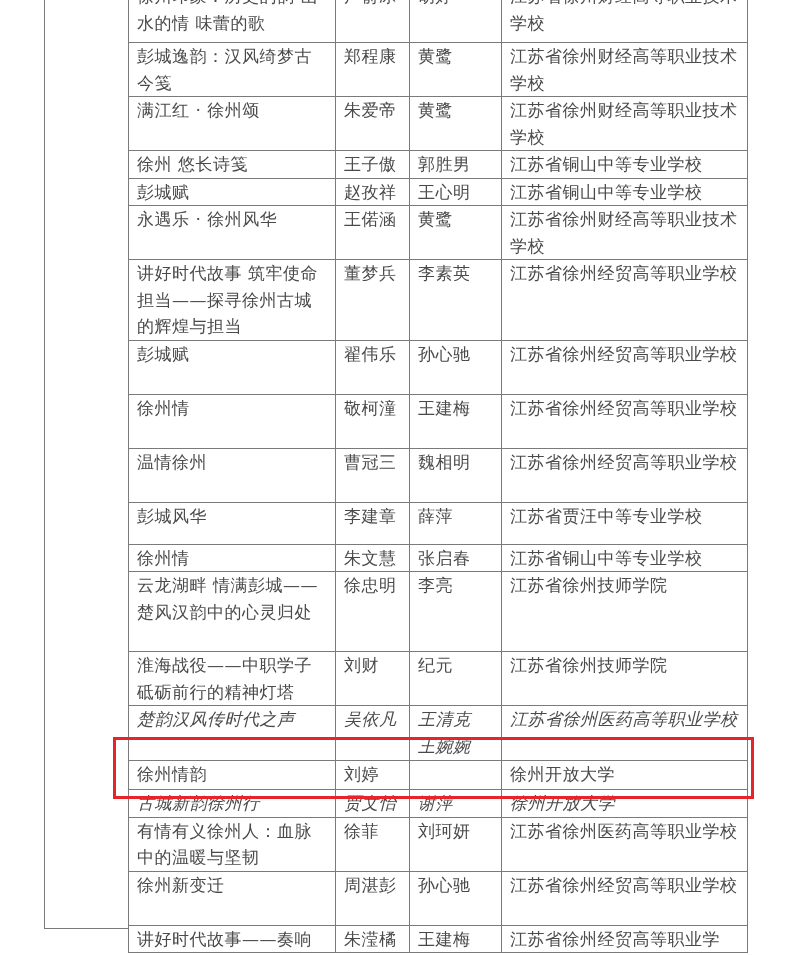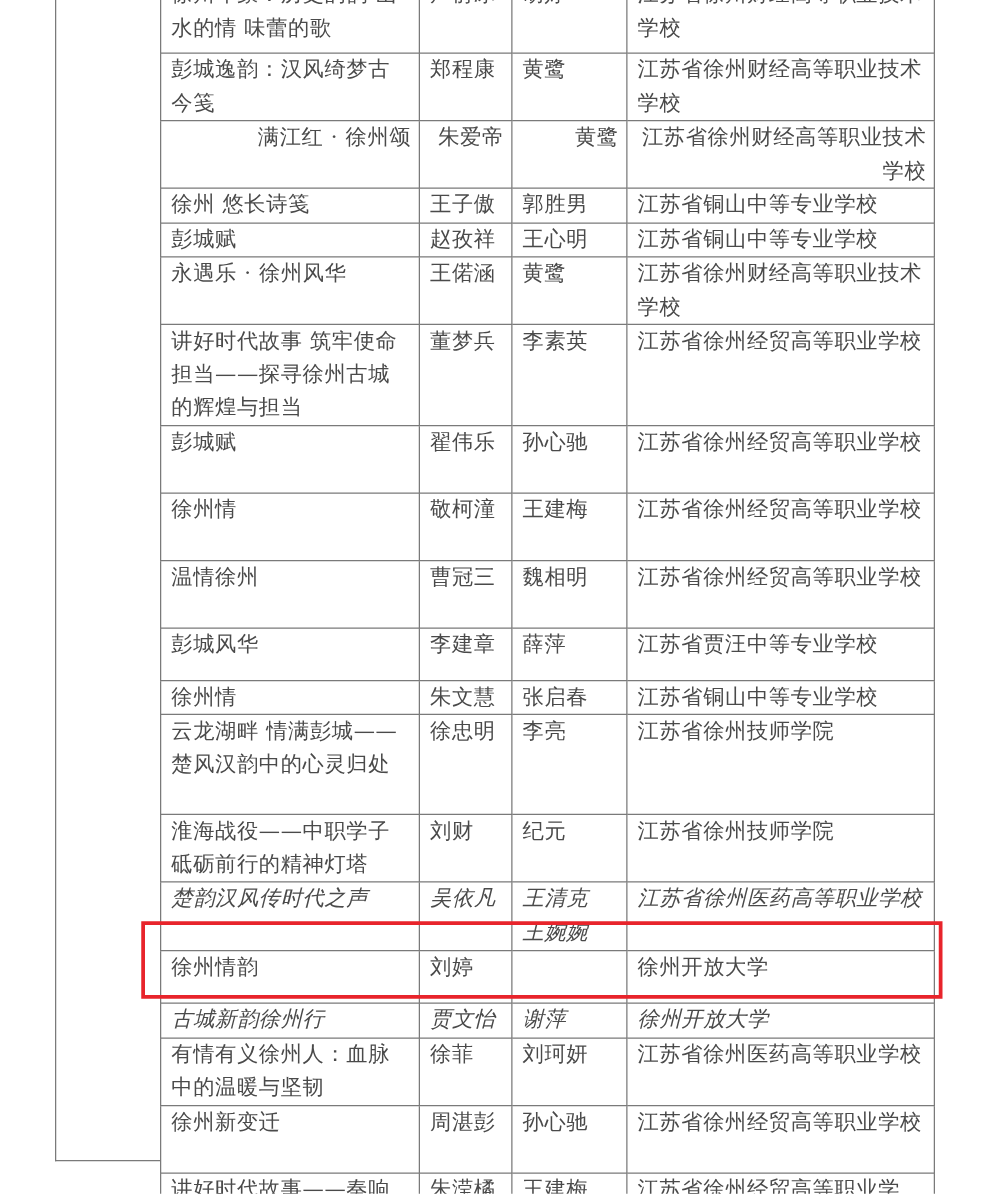--- a/index.html
+++ b/index.html
@@ -77,21 +77,21 @@
           <td class="c-author">卢俞冰</td>
           <td class="c-mentor">胡婷</td>
           <td class="c-school">江苏省徐州财经高等职业技术学校</td>
         </tr>
         <tr style="height: 54px;">
           <td class="c-title">彭城逸韵：汉风绮梦古今笺</td>
           <td class="c-author">郑程康</td>
           <td class="c-mentor">黄鹭</td>
           <td class="c-school">江苏省徐州财经高等职业技术学校</td>
         </tr>
-        <tr style="height: 54px; text-align: right;">
+        <tr style="height: 54px;">
           <td class="c-title">满江红 · 徐州颂</td>
           <td class="c-author">朱爱帝</td>
           <td class="c-mentor">黄鹭</td>
           <td class="c-school">江苏省徐州财经高等职业技术学校</td>
         </tr>
         <tr style="height: 27px; margin-left: 48px;">
           <td class="c-title">徐州 悠长诗笺</td>
           <td class="c-author">王子傲</td>
           <td class="c-mentor">郭胜男</td>
           <td class="c-school short">江苏省铜山中等专业学校</td>
@@ -155,21 +155,21 @@
           <td class="c-author">刘财</td>
           <td class="c-mentor">纪元</td>
           <td class="c-school short">江苏省徐州技师学院</td>
         </tr>
         <tr style="height: 55px; font-style: italic;">
           <td class="c-title">楚韵汉风传时代之声</td>
           <td class="c-author">吴依凡</td>
           <td class="c-mentor">王清克<br>王婉婉</td>
           <td class="c-school">江苏省徐州医药高等职业学校</td>
         </tr>
-        <tr style="height: 42px;">
+        <tr style="height: 29px;">
           <td class="c-title">徐州情韵</td>
           <td class="c-author">刘婷</td>
           <td class="c-mentor"></td>
           <td class="c-school short">徐州开放大学</td>
         </tr>
         <tr style="height: 27px; font-style: italic;">
           <td class="c-title">古城新韵徐州行</td>
           <td class="c-author">贾文怡</td>
           <td class="c-mentor">谢萍</td>
           <td class="c-school short">徐州开放大学</td>

